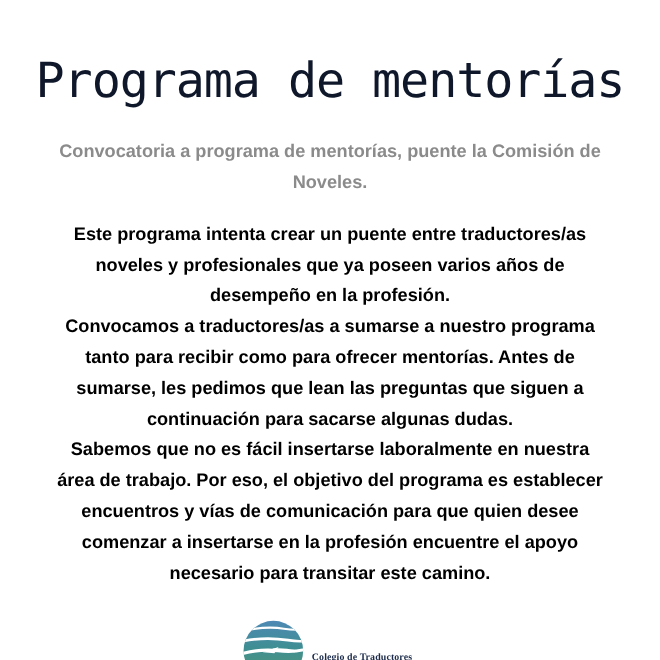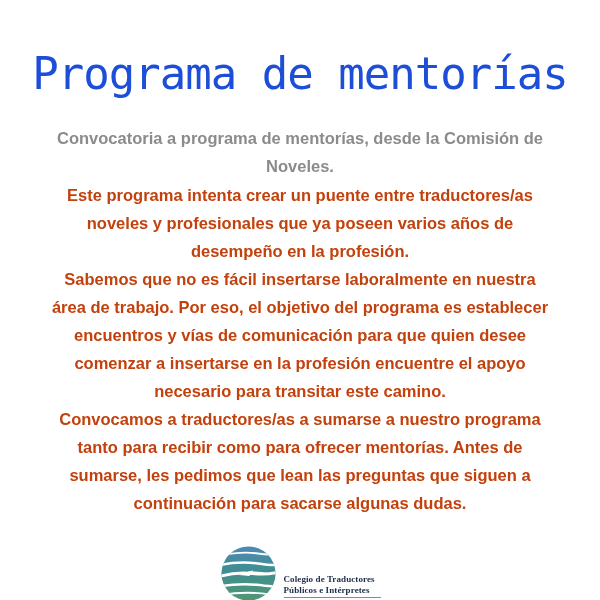--- a/index.html
+++ b/index.html
@@ -16,38 +16,38 @@
     background: #ffffff;
     padding: 0 10px;
     text-align: center;
   }
   .title {
     padding-top: 48px;
     font-family: "DejaVu Sans Mono", monospace;
     font-weight: normal;
     font-size: 44px;
     line-height: 52px;
-    color: #1d4ed8;
+    color: #0f172a;
     letter-spacing: -1px;
     white-space: nowrap;
   }
   .subtitle {
     margin-top: 24px;
     font-size: 16.5px;
     font-weight: bold;
     line-height: 28px;
     color: #8b8b8b;
     white-space: pre-line;
   }
   .body-text {
-    margin-top: 1px;
+    margin-top: 19px;
     font-size: 16.5px;
     font-weight: bold;
     line-height: 28px;
-    color: #c2410c;
+    color: #000000;
   }
   .body-text p {
     white-space: pre-line;
   }
   .logo {
     margin-top: 10px;
     display: flex;
     justify-content: center;
     align-items: center;
     gap: 7px;
@@ -92,36 +92,36 @@
     white-space: nowrap;
   }
 </style>
 </head>
 <body>
 
 <div class="flyer">
 
   <h1 class="title">Programa de mentorías</h1>
 
-  <div class="subtitle">Convocatoria a programa de mentorías, desde la Comisión de
+  <div class="subtitle">Convocatoria a programa de mentorías, puente la Comisión de
 Noveles.</div>
 
   <div class="body-text">
     <p>Este programa intenta crear un puente entre traductores/as
 noveles y profesionales que ya poseen varios años de
 desempeño en la profesión.</p>
+    <p>Convocamos a traductores/as a sumarse a nuestro programa
+tanto para recibir como para ofrecer mentorías. Antes de
+sumarse, les pedimos que lean las preguntas que siguen a
+continuación para sacarse algunas dudas.</p>
     <p>Sabemos que no es fácil insertarse laboralmente en nuestra
 área de trabajo. Por eso, el objetivo del programa es establecer
 encuentros y vías de comunicación para que quien desee
 comenzar a insertarse en la profesión encuentre el apoyo
 necesario para transitar este camino.</p>
-    <p>Convocamos a traductores/as a sumarse a nuestro programa
-tanto para recibir como para ofrecer mentorías. Antes de
-sumarse, les pedimos que lean las preguntas que siguen a
-continuación para sacarse algunas dudas.</p>
   </div>
 
   <div class="logo">
     <svg class="globe" viewBox="0 0 60 60" xmlns="http://www.w3.org/2000/svg" aria-hidden="true">
       <defs>
         <linearGradient id="globeGrad" x1="0" y1="0" x2="0" y2="1">
           <stop offset="0%" stop-color="#4E89B4"></stop>
           <stop offset="45%" stop-color="#3F8E93"></stop>
           <stop offset="100%" stop-color="#529671"></stop>
         </linearGradient>

